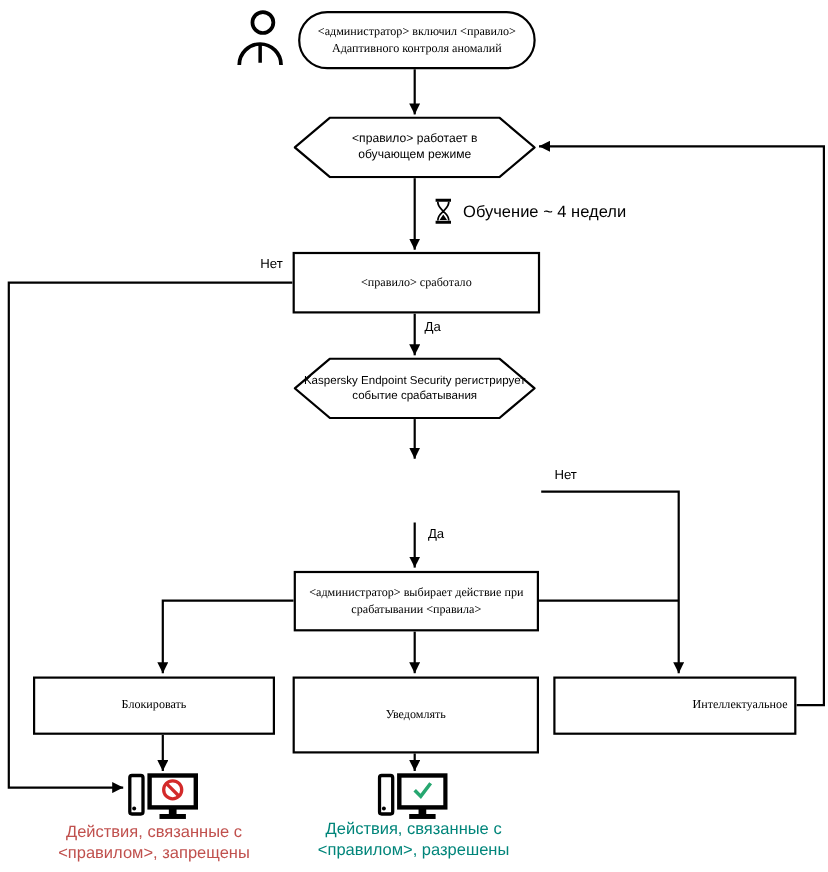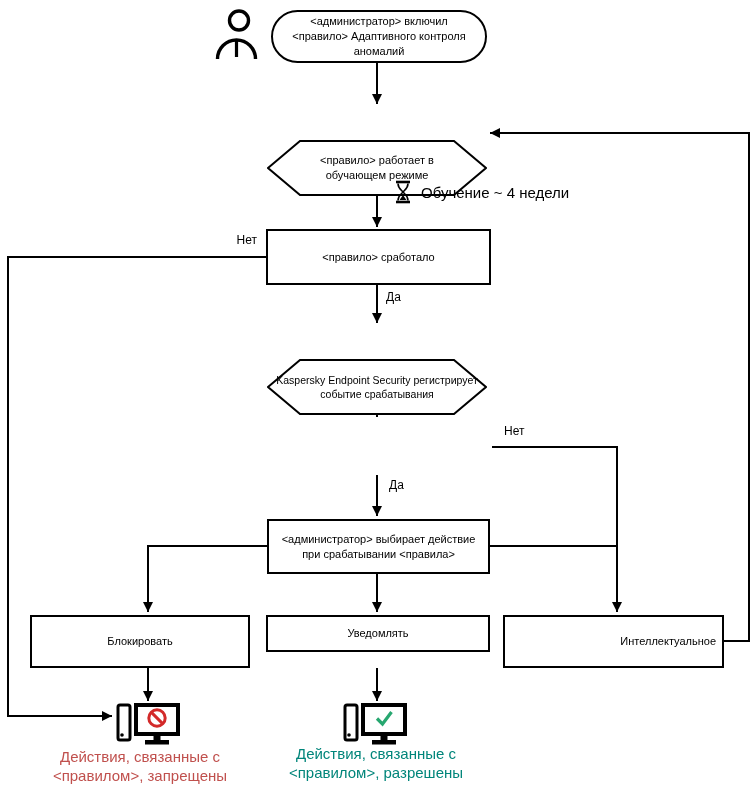--- a/index.html
+++ b/index.html
@@ -5,25 +5,25 @@
   html,body{margin:0;padding:0;background:#fff;}
   .canvas{
     position:relative;width:753px;height:793px;background:#ffffff;
     font-family:"Liberation Sans","DejaVu Sans",sans-serif;color:#000;
     overflow:hidden;
   }
   .wires{position:absolute;left:0;top:0;}
   .w{fill:none;stroke:#000;stroke-width:2;}
   .node{
     position:absolute;display:flex;align-items:center;justify-content:center;
-    text-align:center;font-size:11px;line-height:1.35;color:#000;background:#fff;
+    text-align:center;font-size:11px;line-height:1.35;color:#000;background:#fff;font-family:Liberation Serif, serif;
   }
   .rectnode{border:2px solid #000;box-sizing:border-box;padding:2px 6px;}
   .stadium{border:2px solid #000;border-radius:27px;box-sizing:border-box;padding:2px 10px;}
-  .hexwrap{position:absolute;margin-top:34px;}
+  .hexwrap{position:absolute;}
   .hexwrap svg{position:absolute;left:0;top:0;}
   .hextext{
     position:absolute;inset:0;display:flex;align-items:center;justify-content:center;
     text-align:center;font-size:10.5px;line-height:1.35;padding:0 4px;box-sizing:border-box;
   }
   .edge-label{position:absolute;font-size:12px;line-height:1;color:#000;}
   .learn-label{position:absolute;font-size:15px;line-height:1;color:#000;}
   .outcome{position:absolute;width:210px;text-align:center;font-size:15px;line-height:19px;}
   .outcome.forbidden{color:#c0504d;}
   .outcome.allowed{color:#00857a;}
@@ -102,21 +102,21 @@
   <div class="edge-label" style="left:504px;top:425px;">Нет</div>
   <div class="edge-label" style="left:389px;top:479px;">Да</div>
 
   <div class="node rectnode" style="left:267px;top:519px;width:223px;height:55px;">
     <span>&lt;администратор&gt; выбирает действие при срабатывании &lt;правила&gt;</span>
   </div>
 
   <div class="node rectnode" style="left:30px;top:615px;width:220px;height:53px;">
     <span>Блокировать</span>
   </div>
-  <div class="node rectnode" style="left:266px;top:615px;width:224px;height:37px;">
+  <div class="node rectnode" style="left:266px;top:615px;width:224px;height:70px;">
     <span>Уведомлять</span>
   </div>
   <div class="node rectnode" style="left:503px;top:615px;width:221px;height:53px;justify-content:flex-end;">
     <span>Интеллектуальное</span>
   </div>
 
   <div class="iconbox" style="left:116px;top:698px;width:64px;height:50px;">
     <svg width="64" height="50" viewBox="0 0 64 50">
       <rect x="2" y="7" width="12" height="35" rx="2" fill="#fff" stroke="#000" stroke-width="3"></rect>
       <circle cx="6" cy="37" r="1.8" fill="#000"></circle>

